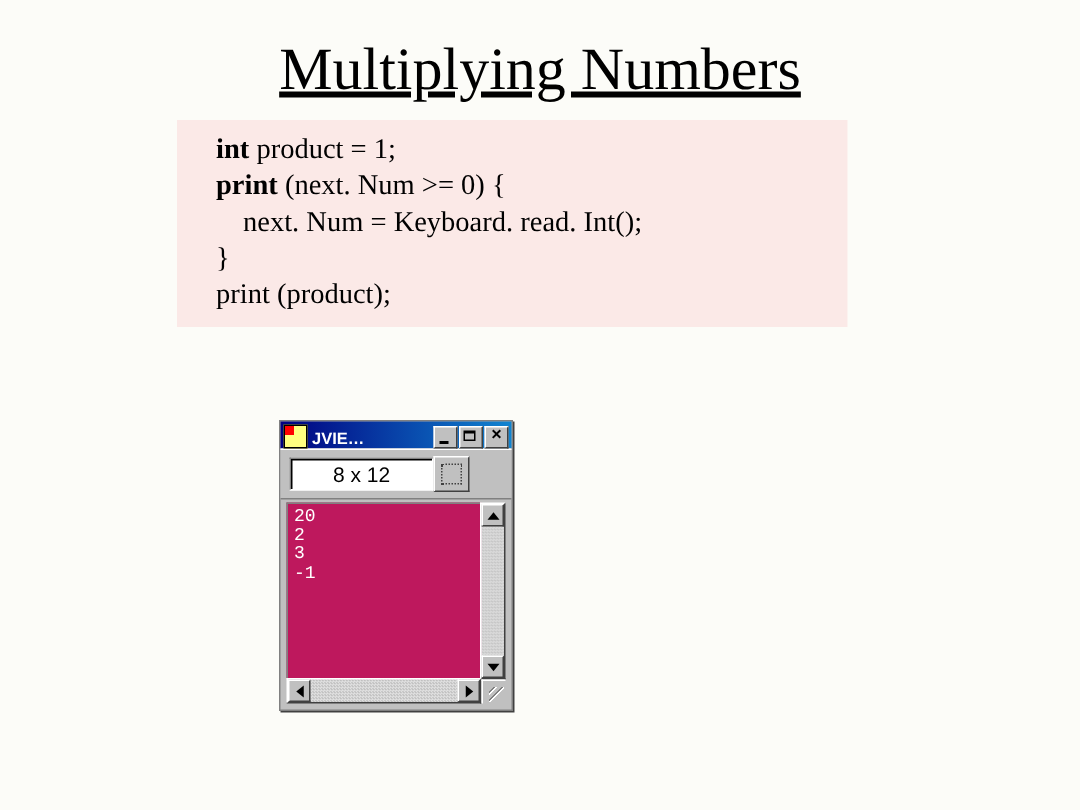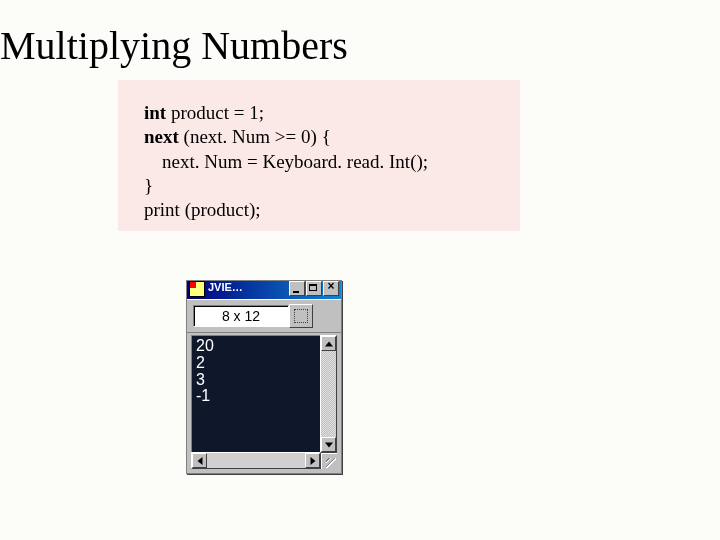--- a/index.html
+++ b/index.html
@@ -8,31 +8,32 @@
     height: 540px;
     background: #fcfcf8;
     font-family: "Times New Roman", Times, serif;
     position: relative;
   }
   .title {
     position: absolute;
     top: 22px;
     left: 0;
     width: 720px;
-    text-align: left;
+    text-align: center;
     font-size: 40px;
     color: #000;
+    text-decoration: underline;
   }
   .code-box {
     position: absolute;
     top: 80px;
     left: 118px;
-    width: 402px;
+    width: 447px;
     background: #fbe9e7;
-    padding: 21px 8px 8px 8px;
+    padding: 8px 8px 8px 8px;
     font-family: "Times New Roman", Times, serif;
     font-size: 19px;
     line-height: 1.28;
     color: #000;
     box-sizing: border-box;
   }
   .code-line { white-space: pre; }
   .bold { font-weight: bold; }
   .indent { padding-left: 18px; }
   .indent2 { padding-left: 36px; }
@@ -44,21 +45,21 @@
     left: 186px;
     width: 154px;
     background: #c0c0c0;
     border: 1px solid #808080;
     box-shadow: 1px 1px 0 #404040;
   }
   .titlebar {
     height: 18px;
     background: linear-gradient(to right, #000080, #1084d0);
     display: flex;
-    align-items: flex-start;
+    align-items: flex-end;
     padding: 0 2px;
   }
   .sysicon {
     width: 14px; height: 14px;
     background: #ffff80;
     border: 1px solid #000;
     position: relative;
     margin-right: 3px;
   }
   .sysicon::before {
@@ -151,28 +152,28 @@
     left: 4px; top: 4px; width: 12px; height: 12px;
     border: 1px dotted #404040;
   }
   .output-area {
     position: relative;
     height: 140px;
   }
   .output-black {
     position: absolute;
     left: 4px; top: 2px; right: 20px; bottom: 20px;
-    background: #0f172a;
+    background: #be185d;
     border-top: 1px solid #808080;
     border-left: 1px solid #808080;
     border-right: 1px solid #fff;
     border-bottom: 1px solid #fff;
     padding: 2px 4px;
-    font-family: Liberation Sans, sans-serif;
-    font-size: 16px;
+    font-family: Liberation Mono, monospace;
+    font-size: 12px;
     line-height: 1.05;
     color: #fff;
   }
   .vscroll {
     position: absolute;
     right: 4px; top: 2px; width: 15px; bottom: 20px;
     background: repeating-conic-gradient(#c0c0c0 0 25%, #e0e0e0 0 50%) 0/2px 2px;
     border-top: 1px solid #fff;
     border-left: 1px solid #fff;
     border-right: 1px solid #404040;
@@ -229,21 +230,21 @@
                               #808080 6px 7px, #fff 7px 8px, transparent 8px 10px);
   }
 </style>
 </head>
 <body>
 
 <div class="title">Multiplying Numbers</div>
 
 <div class="code-box">
   <div class="code-line indent"><span class="bold">int</span><span> product = 1;</span></div>
-  <div class="code-line indent"><span class="bold">next</span><span> (next. Num &gt;= 0) {</span></div>
+  <div class="code-line indent"><span class="bold">print</span><span> (next. Num &gt;= 0) {</span></div>
   <div class="code-line indent2">next. Num = Keyboard. read. Int();</div>
   <div class="code-line indent">}</div>
   <div class="code-line indent">print (product);</div>
 </div>
 
 <div class="console">
   <div class="titlebar">
     <div class="sysicon"></div>
     <div class="titlebar-text">JVIE…</div>
     <div class="winbtn min"></div>

